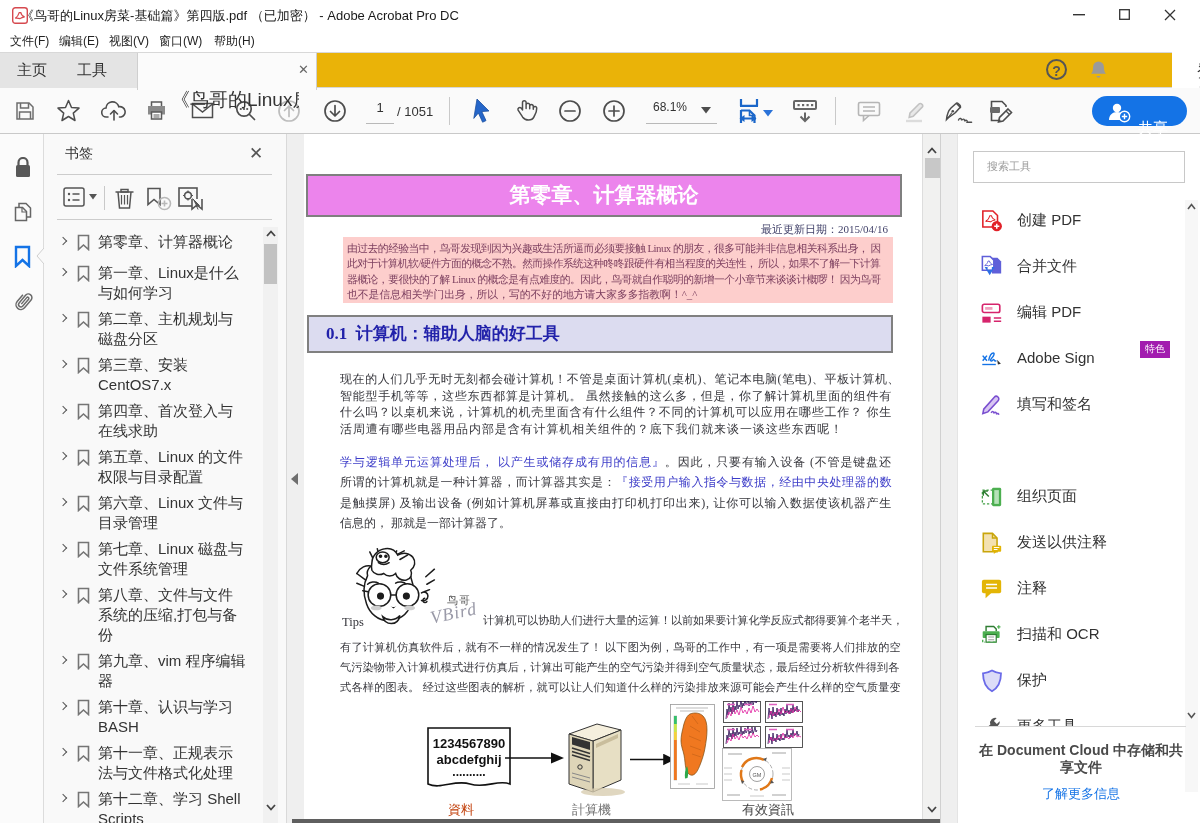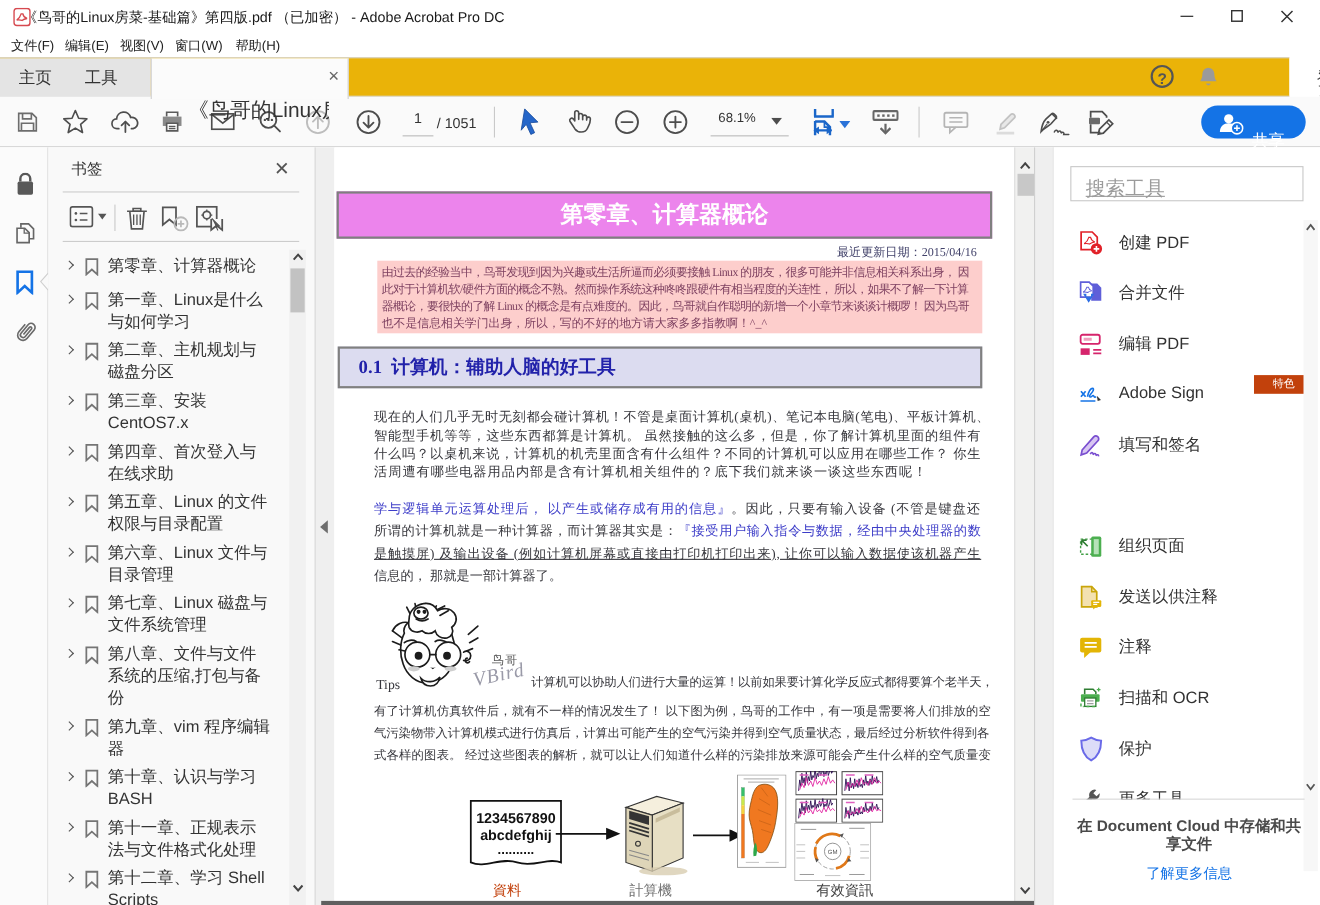--- a/index.html
+++ b/index.html
@@ -49,25 +49,25 @@
 #lstrip{left:286px;top:0;width:18px;height:689px;background:#efefef;border-left:1px solid #d9d9d9;}
 #rstrip{left:940px;top:0;width:18px;height:689px;background:#efefef;border-left:1px solid #d0d0d0;border-right:1px solid #e4e4e4;}
 
 #docpage{left:304px;top:0;width:618px;height:685px;background:#fff;overflow:hidden;}
 #vscroll{left:922px;top:0;width:18px;height:689px;background:#f1f1f0;border-left:1px solid #ddd;}
 #vscroll .thumb{position:absolute;left:2px;top:24px;width:15px;height:20px;background:#c8c8c8;}
 #bottombar{left:292px;top:685px;width:648px;height:4px;background:#5f5f5f;}
 
 #rpanel{left:958px;top:0;width:242px;height:689px;background:#fff;}
 #searchbox{left:15px;top:17px;width:212px;height:32px;border:1px solid #c8c8c8;background:#fff;}
-#searchbox span{position:absolute;left:13px;top:7px;font-size:18px;color:#9b9b9b;text-decoration:underline;}
+#searchbox span{position:absolute;left:13px;top:7px;font-size:11px;color:#9b9b9b;}
 .tool{position:absolute;left:0;width:242px;height:46px;}
 .tool .ic{position:absolute;left:23px;top:11px;width:22px;height:24px;}
 .tool .tx{position:absolute;left:59px;top:13px;font-size:15px;color:#323232;}
-#badge{position:absolute;left:182px;top:207px;background:#c2410c;color:#fff;font-size:10px;padding:1px 17px 2px;}
+#badge{position:absolute;left:182px;top:207px;background:#a21caf;color:#fff;font-size:10px;padding:1px 5px 2px;}
 #rpscroll{left:1185px;top:66px;width:13px;height:592px;background:#f7f7f7;}
 #rpdivider{left:975px;top:592px;width:211px;height:1px;background:#d8d8d8;}
 #rpfoot1{left:975px;top:608px;width:212px;text-align:center;font-size:14px;font-weight:bold;color:#4a4a4a;line-height:17px;}
 #rpfoot2{left:975px;top:651px;width:212px;text-align:center;font-size:13px;color:#1473e6;}
 
 .pser{font-family:"Liberation Serif",serif;}
 #banner{left:2px;top:40px;width:596px;height:43px;background:#ec84ec;border:2px solid #7f7f7f;color:#fff;text-align:center;font-size:21px;font-weight:bold;line-height:39px;font-family:"Liberation Serif",serif;}
 #upddate{left:0px;top:88px;width:584px;text-align:right;font-size:11px;color:#42426a;font-family:"Liberation Serif",serif;}
 #pinkblk{left:39px;top:103px;width:550px;height:66px;background:#fdcecc;color:#7d4060;font-size:10.8px;line-height:15.4px;font-family:"Liberation Serif",serif;padding:4px 0 0 4px;}
 #sechdr{left:3px;top:181px;width:586px;height:38px;background:#dcdcf0;border:2px solid #808080;color:#2222aa;font-weight:bold;font-size:17px;font-family:"Liberation Serif",serif;line-height:34px;padding-left:17px;}
@@ -399,21 +399,21 @@
     <div class="abs" id="sechdr">0.1&nbsp; 计算机：辅助人脑的好工具</div>
     <div class="abs bodytxt" id="para1" style="left:36px;top:237px;width:550px;line-height:16.6px;">
       <div class="jl" style="letter-spacing:0.60px;">现在的人们几乎无时无刻都会碰计算机！不管是桌面计算机(桌机)、笔记本电脑(笔电)、平板计算机、</div>
       <div class="jl" style="letter-spacing:0.75px;">智能型手机等等，这些东西都算是计算机。 虽然接触的这么多，但是，你了解计算机里面的组件有</div>
       <div class="jl" style="letter-spacing:0.75px;">什么吗？以桌机来说，计算机的机壳里面含有什么组件？不同的计算机可以应用在哪些工作？ 你生</div>
       <div style="letter-spacing:0.90px;">活周遭有哪些电器用品内部是含有计算机相关组件的？底下我们就来谈一谈这些东西呢！</div>
     </div>
     <div class="abs bodytxt" id="para2" style="left:36px;top:318px;width:550px;line-height:20.3px;">
       <div class="jl" style="letter-spacing:0.84px;"><span class="bluet">学与逻辑单元运算处理后， 以产生或储存成有用的信息』</span>。因此，只要有输入设备 (不管是键盘还</div>
       <div class="jl" style="letter-spacing:0.55px;">所谓的计算机就是一种计算器，而计算器其实是：<span class="bluet">『接受用户输入指令与数据，经由中央处理器的数</span></div>
-      <div class="jl" style="letter-spacing:0.75px;text-decoration:underline;">是触摸屏) 及输出设备 (例如计算机屏幕或直接由打印机打印出来), 让你可以输入数据使该机器产生</div>
+      <div class="jl" style="letter-spacing:0.75px;">是触摸屏) 及输出设备 (例如计算机屏幕或直接由打印机打印出来), 让你可以输入数据使该机器产生</div>
       <div>信息的， 那就是一部计算器了。</div>
     </div>
     <div class="abs bodytxt pser" id="tipslbl" style="left:38px;top:481px;font-size:12.5px;">Tips</div>
     <div class="abs bodytxt" id="tipsline0" style="left:179px;top:479px;white-space:nowrap;font-size:11.2px;letter-spacing:-0.13px;">计算机可以协助人们进行大量的运算！以前如果要计算化学反应式都得要算个老半天，</div>
     <div class="abs bodytxt" id="tipsrest" style="left:36px;top:503px;width:550px;line-height:20.2px;font-size:11.2px;">
       <div class="jl" style="letter-spacing:0.20px;">有了计算机仿真软件后，就有不一样的情况发生了！ 以下图为例，鸟哥的工作中，有一项是需要将人们排放的空</div>
       <div class="jl">气污染物带入计算机模式进行仿真后，计算出可能产生的空气污染并得到空气质量状态，最后经过分析软件得到各</div>
       <div class="jl" style="letter-spacing:0.20px;">式各样的图表。 经过这些图表的解析，就可以让人们知道什么样的污染排放来源可能会产生什么样的空气质量变</div>
     </div>
     <svg class="abs" style="left:46px;top:405px;" width="102" height="97" viewBox="0 0 94 90">

